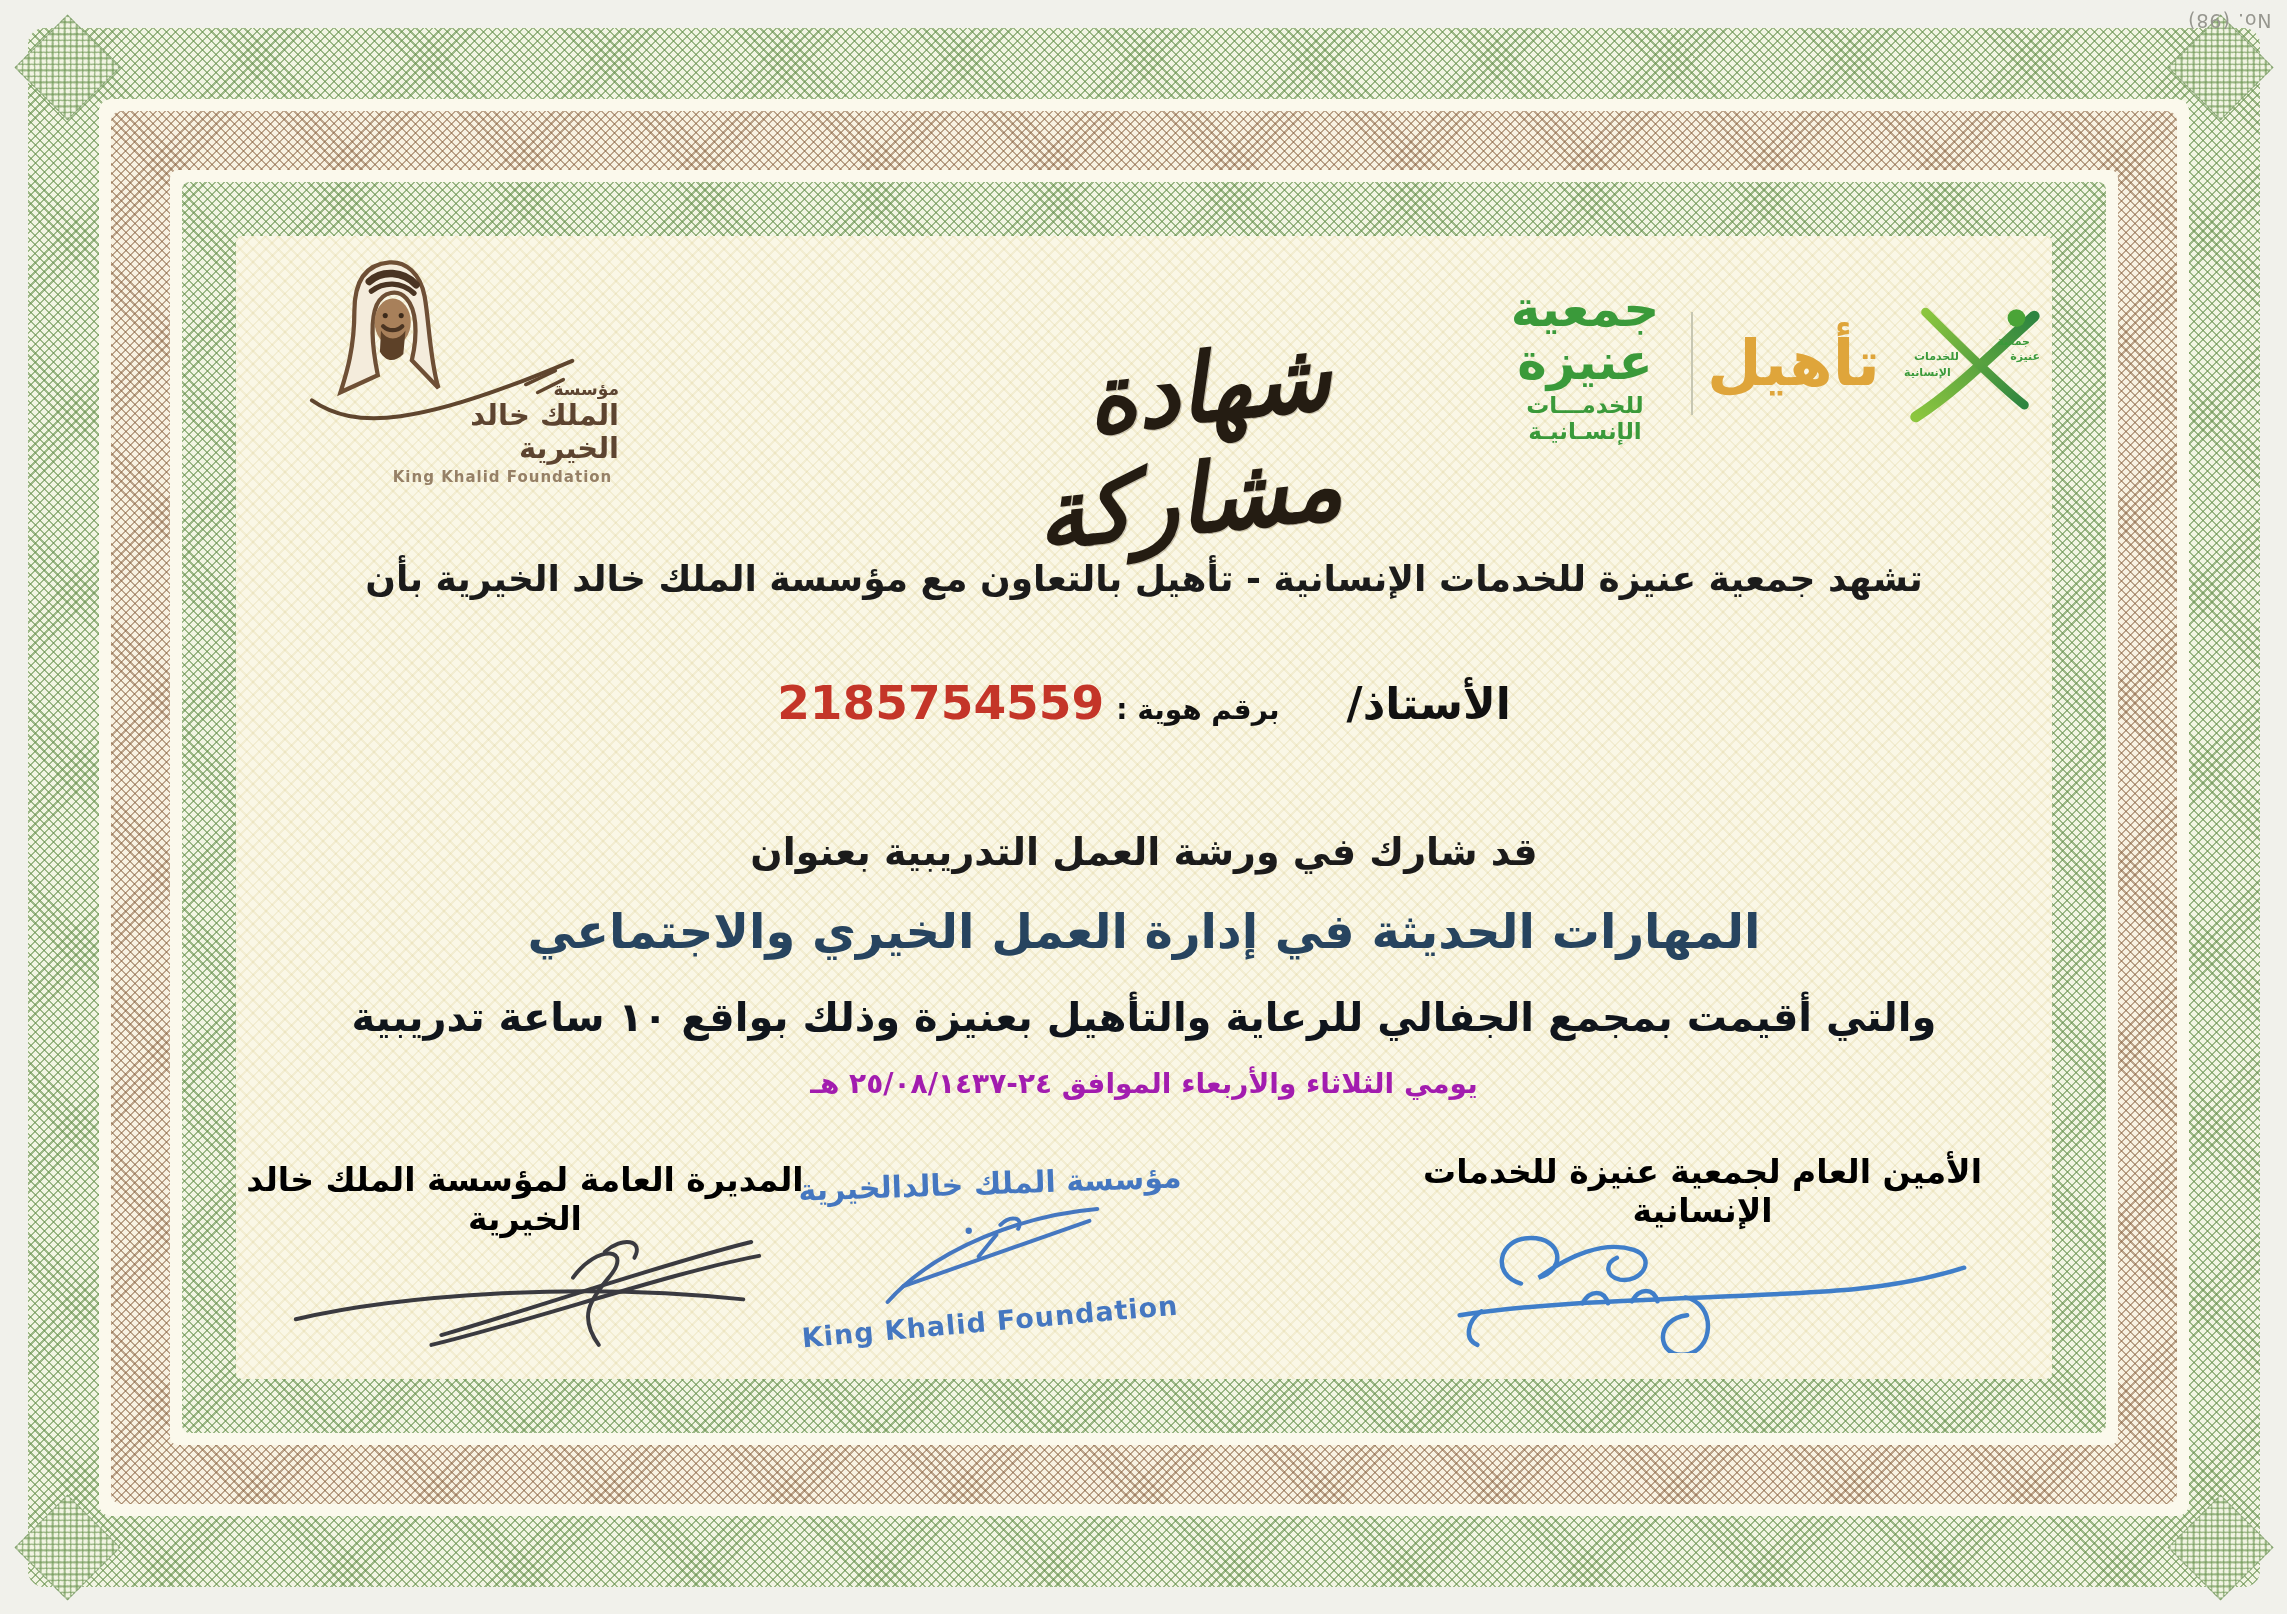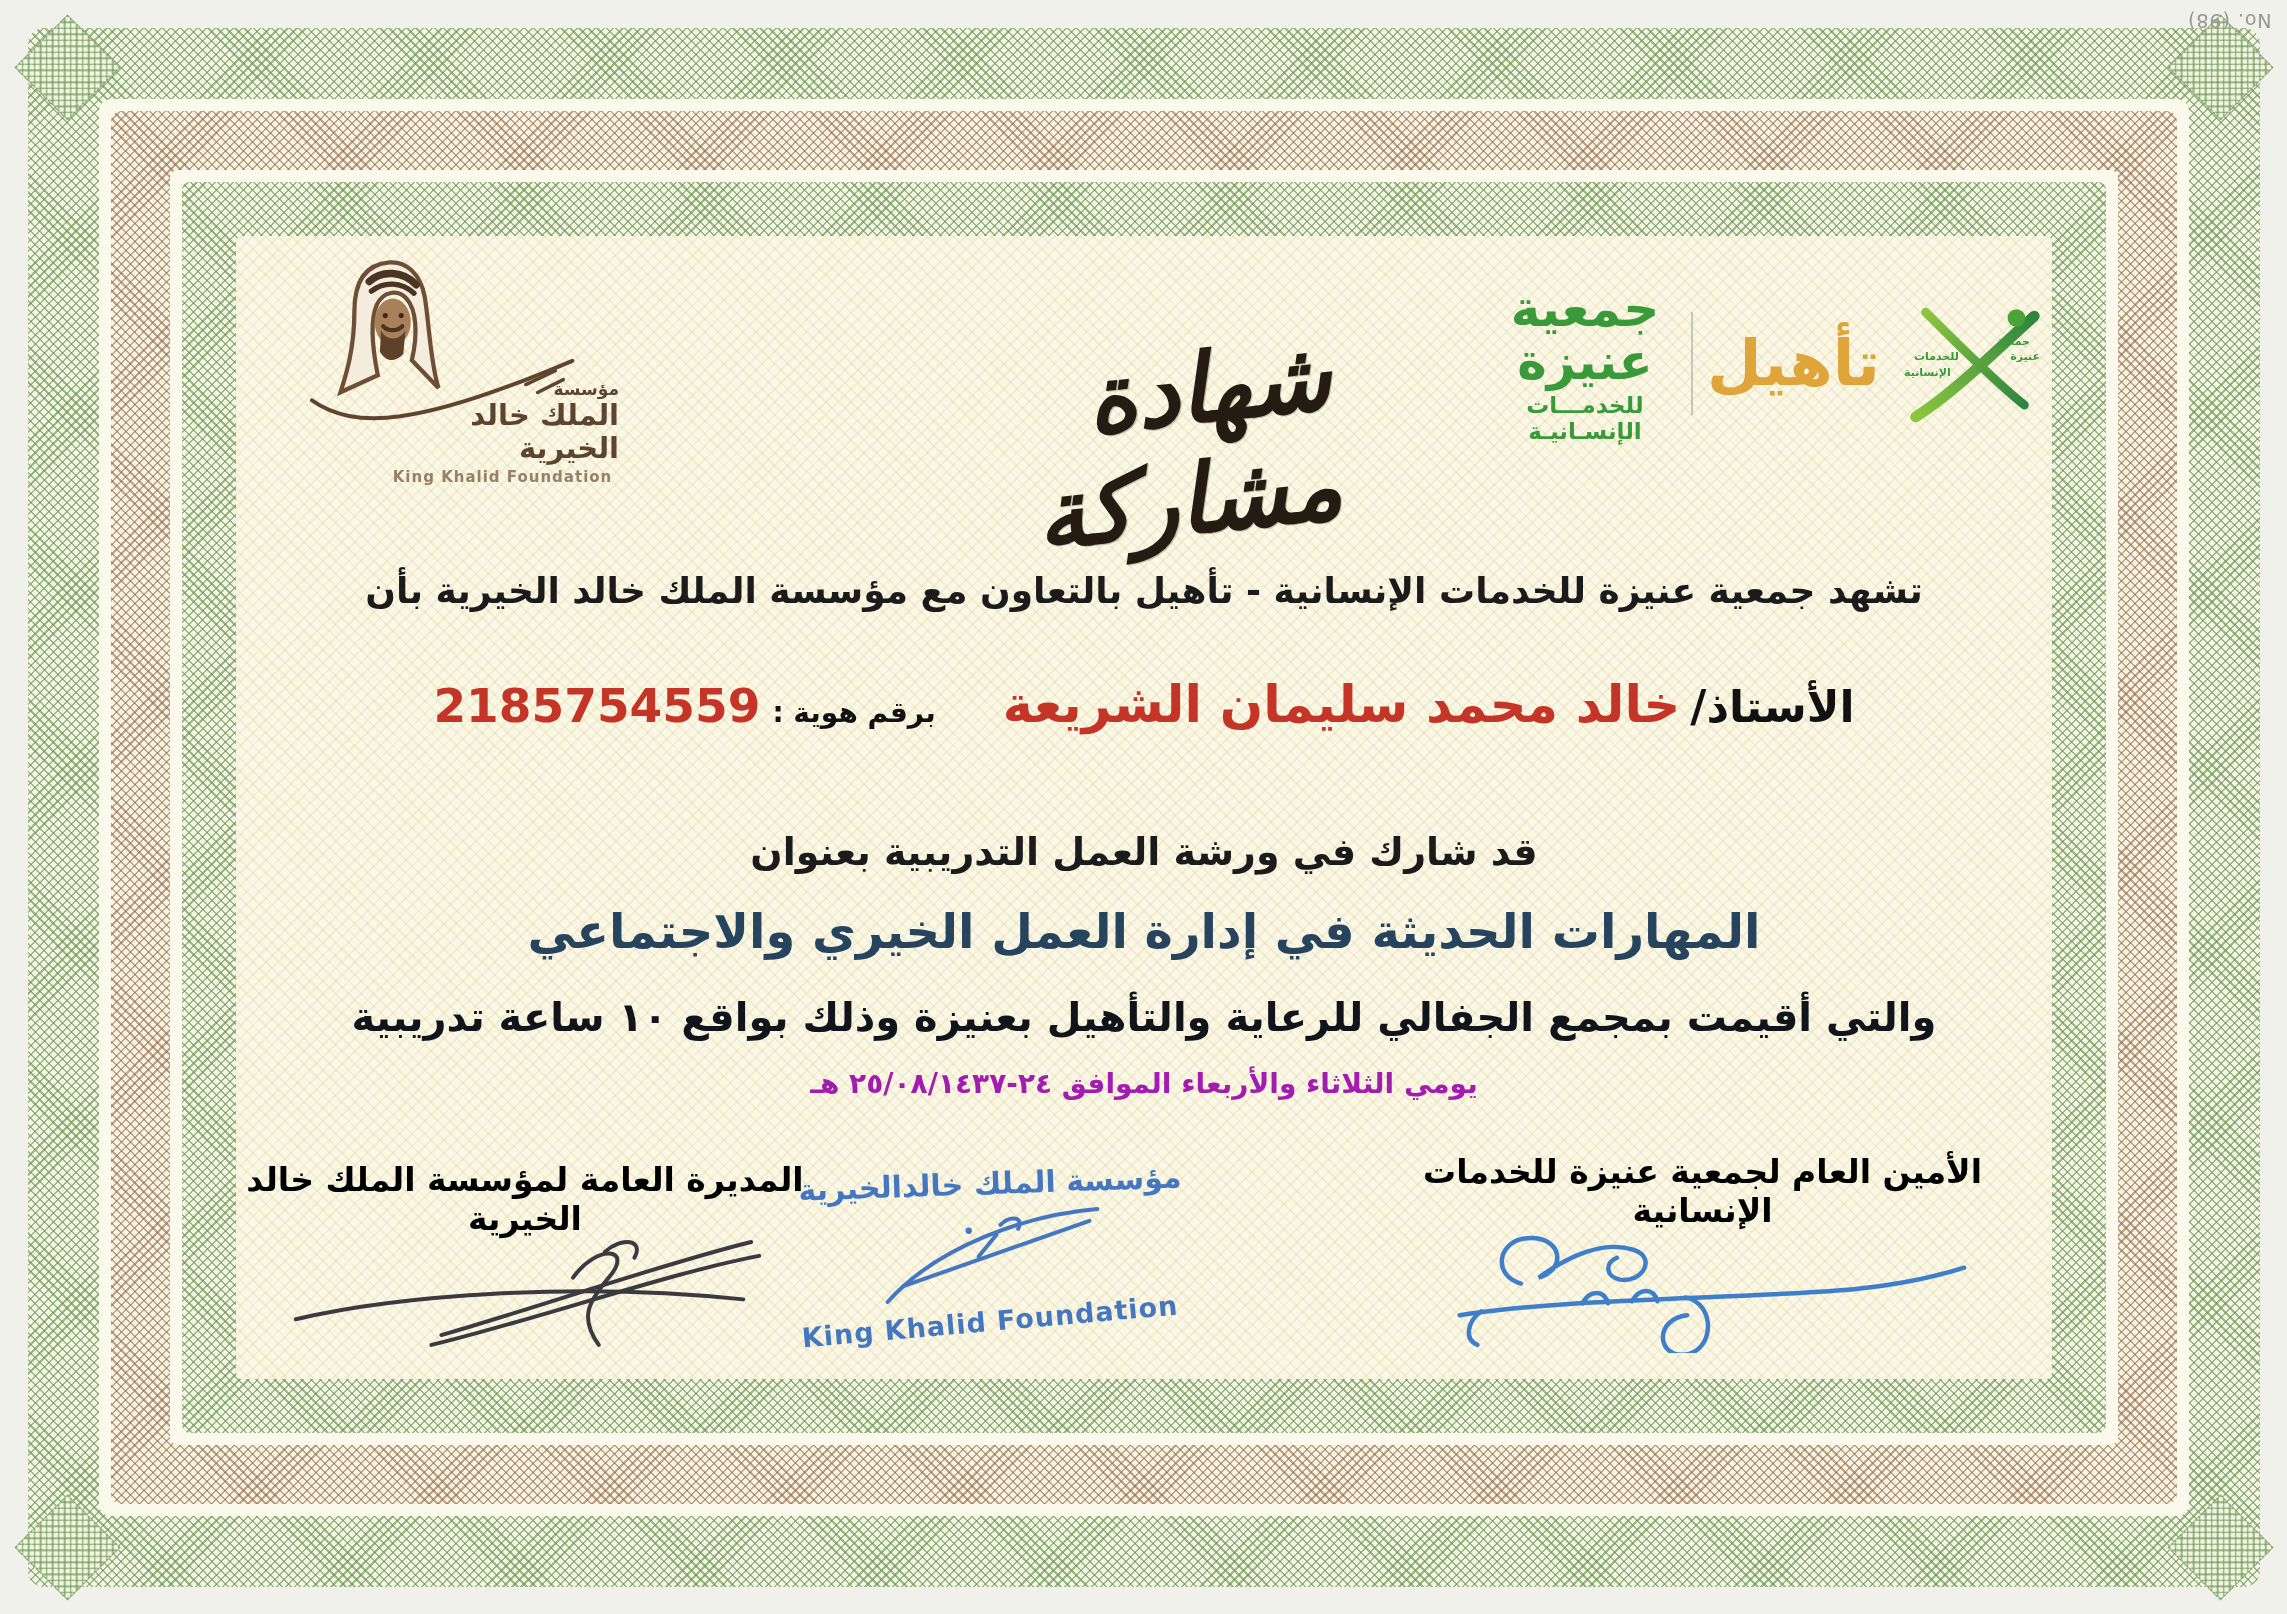--- a/index.html
+++ b/index.html
@@ -86,21 +86,21 @@
     transform:rotate(-6deg);
     text-shadow:1px 1px 0 rgba(60,45,25,.25);
   }
 
   
   .line{
     position:absolute; left:248px; width:1792px;
     text-align:center; direction:rtl;
     color:#1b1b1b;
   }
-  #intro-line{top:570px; font-size:36px; font-weight:bold;}
+  #intro-line{top:558px; font-size:36px; font-weight:bold;}
   #name-line{
     top:675px; display:flex; justify-content:center; align-items:baseline;
   }
   #name-line .honorific{font-size:44px; font-weight:bold; color:#111;}
   #name-line .participant{font-size:51px; font-weight:bold; color:#c43528; margin-right:10px;}
   #name-line .id-label{font-size:28px; font-weight:bold; color:#111; margin-right:67px;}
   #name-line .id-number{font-size:47px; font-weight:bold; color:#c43528; margin-right:12px; direction:ltr;}
   #participated-line{top:830px; font-size:38px; font-weight:bold;}
   #workshop-title{top:903px; font-size:48px; font-weight:bold; color:#27445f;}
   #venue-line{top:994px; font-size:40px; font-weight:bold; color:#10151c;}
@@ -188,21 +188,20 @@
       <span class="mark-label ml-4">الإنسانية</span>
     </div>
   </div>
 
   <div id="calligraphy">شهادة مشاركة</div>
 
   <div class="line" id="intro-line">تشهد جمعية عنيزة للخدمات الإنسانية - تأهيل بالتعاون مع مؤسسة الملك خالد الخيرية بأن</div>
 
   <div class="line" id="name-line" style="direction:rtl;">
     <span class="honorific">الأستاذ/</span>
-    <span class="participant">خالد محمد سليمان الشريعة</span>
     <span class="id-label">برقم هوية :</span>
     <span class="id-number">2185754559</span>
   </div>
 
   <div class="line" id="workshop-title">المهارات الحديثة في إدارة العمل الخيري والاجتماعي</div>
   <div class="line" id="participated-line">قد شارك في ورشة العمل التدريبية بعنوان</div>
   <div class="line" id="venue-line">والتي أقيمت بمجمع الجفالي للرعاية والتأهيل بعنيزة وذلك بواقع ١٠ ساعة تدريبية</div>
   <div class="line" id="date-line">يومي الثلاثاء والأربعاء الموافق ٢٤-٢٥/٠٨/١٤٣٧ هـ</div>
 
   <div class="sig-block" id="sig-left">

